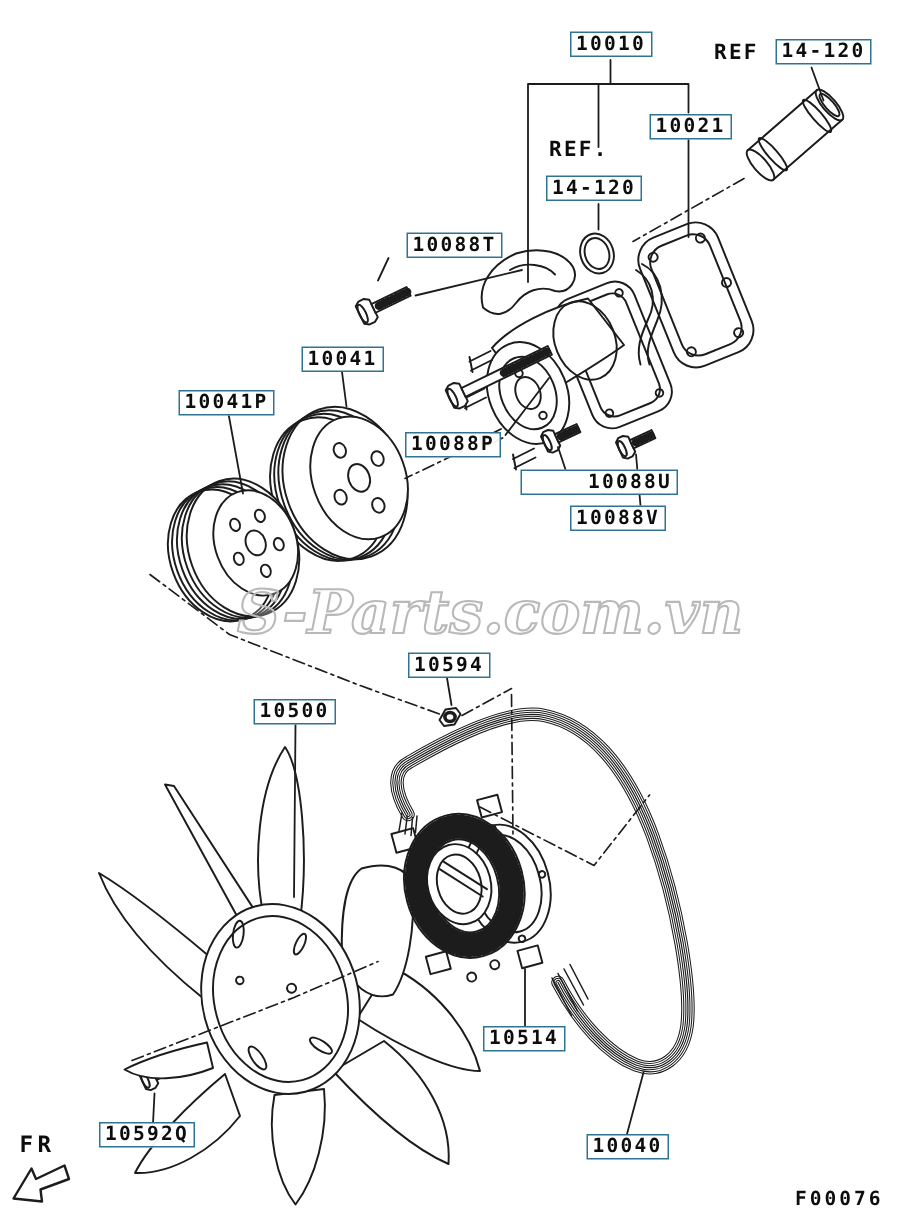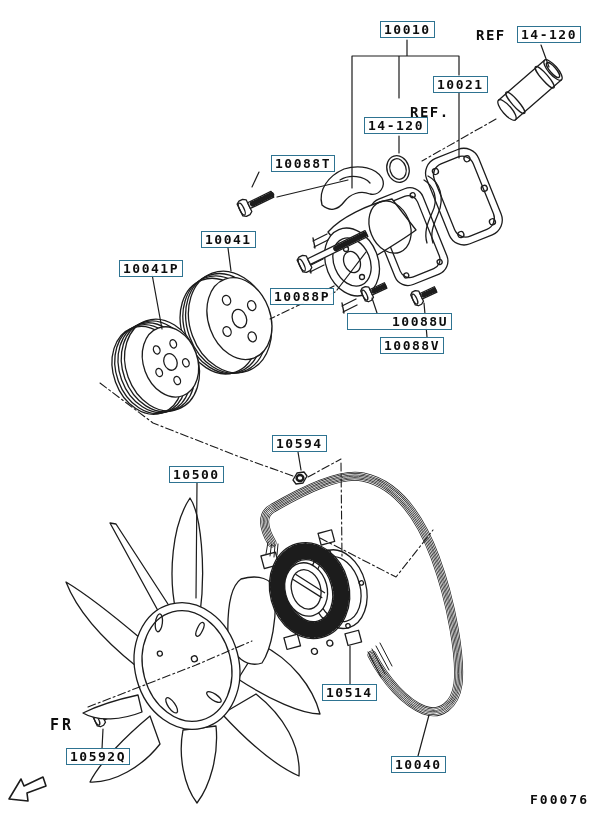--- a/index.html
+++ b/index.html
@@ -9,22 +9,22 @@
   .plabel{position:absolute;z-index:5;border:1.5px solid #2e7391;background:rgba(255,255,255,.94);
           color:#0d0d0d;font:700 13px/14px "DejaVu Sans Mono",monospace;letter-spacing:1.5px;
           padding:1px 3px 0;white-space:nowrap;}
   .ptext{position:absolute;z-index:5;color:#0d0d0d;font:700 14px/15px "DejaVu Sans Mono",monospace;
          letter-spacing:1.5px;white-space:nowrap;}
   #watermark{position:absolute;z-index:4;left:158px;top:388px;width:300px;
              font:700 italic 40px/42px "DejaVu Serif",serif;letter-spacing:0px;
              color:rgba(255,255,255,0.25);-webkit-text-stroke:1.4px #b9b9b9;white-space:nowrap;}
   #figcode{position:absolute;z-index:5;left:530px;top:792px;color:#0d0d0d;
            font:700 13px "DejaVu Sans Mono",monospace;letter-spacing:2px;}
-  #frmark{position:absolute;z-index:5;left:13px;top:716px;color:#0d0d0d;
-          font:700 15px "DejaVu Sans Mono",monospace;letter-spacing:3px;margin-left:37px;}
+  #frmark{position:absolute;z-index:5;left:13px;top:754px;color:#0d0d0d;
+          font:700 15px "DejaVu Sans Mono",monospace;letter-spacing:3px;}
 </style>
 </head>
 <body>
 
 <div id="page">
 
 <svg id="art" width="601" height="821" viewBox="0 0 601 821" fill="none" stroke="#1c1c1c" stroke-width="1.3" stroke-linecap="round" stroke-linejoin="round">
 
   <defs>
     <path id="belt-path" d="M272,543 C263,528 261,514 273,508 C302,491 340,472 363,477 C392,483 417,509 435,557 C452,603 461,659 458,684 C455,706 440,716 424,710 C406,703 386,682 372,655"></path>
@@ -221,26 +221,27 @@
     <path d="M350,684 L350,646"></path>
     <path d="M418,756 L429,715"></path>
     <path d="M102,749 L103,729"></path>
   </g>
 
   <g>
     <path d="M9,799 L21,779 L24,786 L43,777 L46,786 L27,793 L28,801 Z" fill="#fff" stroke-width="1.6"></path>
   </g>
 </svg>
 
+<div id="watermark">S-Parts.com.vn</div>
 
 <div class="plabel" style="left:380px;top:21px;">10010</div>
 <div class="ptext" style="left:476px;top:28px;">REF</div>
 <div class="plabel" style="left:517px;top:26px;">14-120</div>
 <div class="plabel" style="left:433px;top:76px;">10021</div>
-<div class="ptext" style="left:366px;top:105px;margin-left:44px;">REF.</div>
+<div class="ptext" style="left:366px;top:93px;">REF.</div>
 <div class="plabel" style="left:364px;top:117px;">14-120</div>
 <div class="plabel" style="left:230px;top:155px;margin-left:41px;">10088T</div>
 <div class="plabel" style="left:201px;top:231px;">10041</div>
 <div class="plabel" style="left:119px;top:260px;">10041P</div>
 <div class="plabel" style="left:270px;top:288px;">10088P</div>
 <div class="plabel" style="left:347px;top:313px;padding-left:44px;">10088U</div>
 <div class="plabel" style="left:380px;top:337px;">10088V</div>
 <div class="plabel" style="left:272px;top:435px;">10594</div>
 <div class="plabel" style="left:169px;top:466px;">10500</div>
 <div class="plabel" style="left:322px;top:684px;">10514</div>

